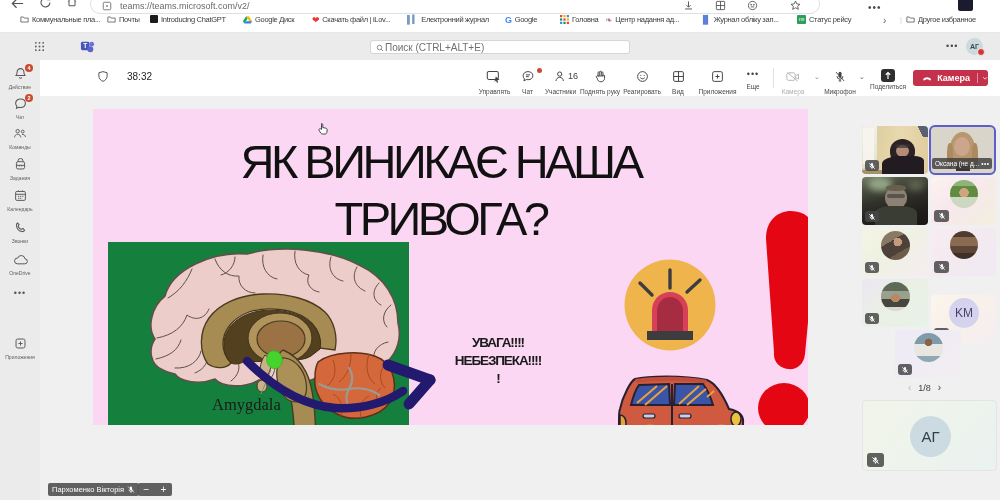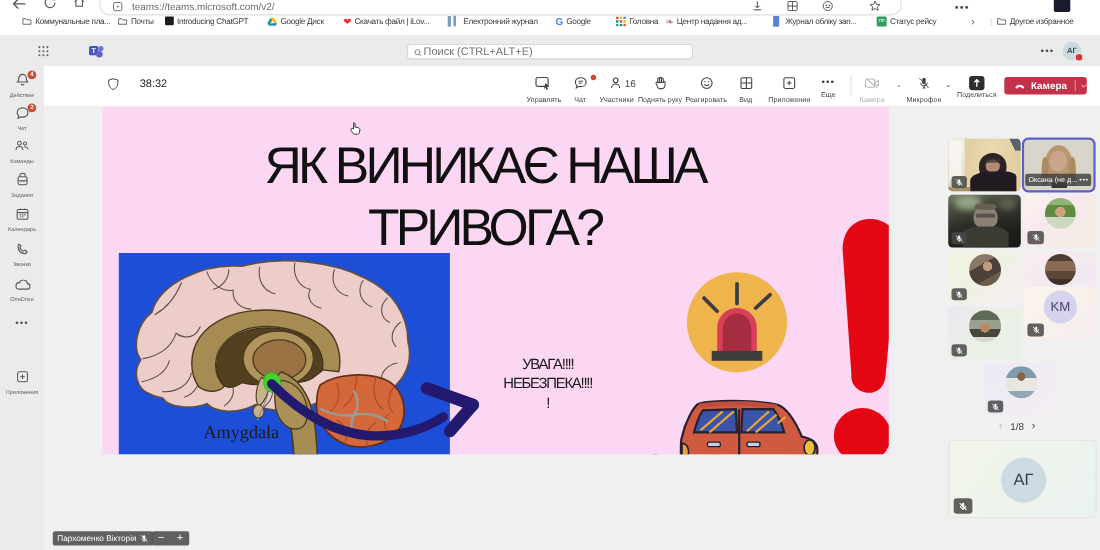--- a/index.html
+++ b/index.html
@@ -19,24 +19,24 @@
   .sbitem { position:absolute; left:0; width:40px; text-align:center; color:#424242; }
   .sblabel { font-size:5.5px; color:#616161; display:block; margin-top:0px; transform:scale(0.92); }
   .badge { position:absolute; background:#cc4a31; color:#fff; border-radius:50%; width:8px; height:8px; font-size:5.5px; line-height:8px; text-align:center; font-weight:bold; }
   
   #ctrlbar { position:absolute; left:40px; top:60px; width:960px; height:36px; background:#fff; }
   .ctl { position:absolute; top:9px; text-align:center; color:#424242; }
   .ctl .lbl { display:block; font-size:6.5px; color:#484848; margin-top:1px; white-space:nowrap; }
   #leavebtn { position:absolute; left:873px; top:10px; width:75px; height:16px; background:#c4314b; border-radius:3px; display:flex; align-items:center; color:#fff; }
   
   #stage { position:absolute; left:40px; top:96px; width:960px; height:404px; background:#f0f0f0; }
-  #slide { position:absolute; left:53px; top:1px; width:715px; height:316px; background:#fbd7f3; overflow:hidden; }
+  #slide { position:absolute; left:53px; top:13px; width:715px; height:316px; background:#fbd7f3; overflow:hidden; }
   #slidetitle { position:absolute; left:-10px; top:24px; width:715px; text-align:center; color:#111; font-size:47px; line-height:57px; letter-spacing:-3.5px; }
-  #uvaga { position:absolute; left:310px; top:225px; width:190px; text-align:center; font-size:13.5px; font-weight:normal; color:#1a1a1a; line-height:18px; letter-spacing:-1.1px; }
-  #brainbox { position:absolute; left:15px; top:133px; width:301px; height:216px; background:#1d4ed8; }
+  #uvaga { position:absolute; left:310px; top:225px; width:190px; text-align:center; font-size:13.5px; font-weight:bold; color:#1a1a1a; line-height:18px; letter-spacing:-1.1px; }
+  #brainbox { position:absolute; left:15px; top:133px; width:301px; height:216px; background:#15803d;padding-left:27px; }
   
   .tile { position:absolute; border-radius:4px; overflow:hidden; }
   .micpill { position:absolute; left:3px; bottom:3px; width:14px; height:11px; background:rgba(70,70,70,0.85); border-radius:3px; display:flex; align-items:center; justify-content:center; }
   .avcirc { position:absolute; border-radius:50%; }
   
   #namepill { position:absolute; left:8px; top:387px; height:13px; background:rgba(84,84,84,0.92); color:#fff; border-radius:2px; font-size:7.5px; display:flex; align-items:center; padding:0 4px; gap:3px; }
   #zoompill { position:absolute; left:98px; top:387px; width:34px; height:13px; background:rgba(84,84,84,0.92); color:#fff; border-radius:2px; font-size:10px; display:flex; align-items:center; justify-content:space-around; }
 </style>
 </head>
 <body>
@@ -530,21 +530,21 @@
     <div class="tile" style="left:822px;top:183px;width:66px;height:48px;background:linear-gradient(135deg,#ece6f2 0%,#eaf0e4 50%,#e8f2ea 100%);">
       <div class="avcirc" style="left:19px;top:3px;width:29px;height:29px;background:radial-gradient(circle at 50% 55%,#b98a62 0 20%,rgba(0,0,0,0) 21%),linear-gradient(180deg,#5e6a58 0 30%,#9aa08e 30% 58%,#46463e 58% 85%,#d8d8d0 85%);"></div>
       <div class="micpill">
           <svg width="8" height="8" viewBox="0 0 16 16" fill="none" stroke="#fff" stroke-width="1.7">
             <rect x="6" y="2" width="4" height="7" rx="2" fill="#fff" stroke="none"></rect>
             <path d="M4 7a4 4 0 0 0 8 0M8 11v2.5M2.5 2.5l11 11"></path>
           </svg>
         </div>
     </div>
 
-    <div class="tile" style="left:891px;top:165px;width:65px;height:48px;background:linear-gradient(135deg,#fbf6ee 0%,#f8f0ea 50%,#f4eef2 100%);">
+    <div class="tile" style="left:891px;top:199px;width:65px;height:48px;background:linear-gradient(135deg,#fbf6ee 0%,#f8f0ea 50%,#f4eef2 100%);">
       <div class="avcirc" style="left:18px;top:3px;width:30px;height:30px;background:#d5d2ee;display:flex;align-items:center;justify-content:center;font-size:12px;color:#494266;">KM</div>
       <div class="micpill" style="width:15px;height:12px;">
           <svg width="8" height="8" viewBox="0 0 16 16" fill="none" stroke="#fff" stroke-width="1.7">
             <rect x="6" y="2" width="4" height="7" rx="2" fill="#fff" stroke="none"></rect>
             <path d="M4 7a4 4 0 0 0 8 0M8 11v2.5M2.5 2.5l11 11"></path>
           </svg>
         </div>
     </div>
 
     <div class="tile" style="left:855px;top:234px;width:66px;height:48px;background:linear-gradient(135deg,#eeeaf6 0%,#f0ecf4 50%,#f2eef0 100%);">

